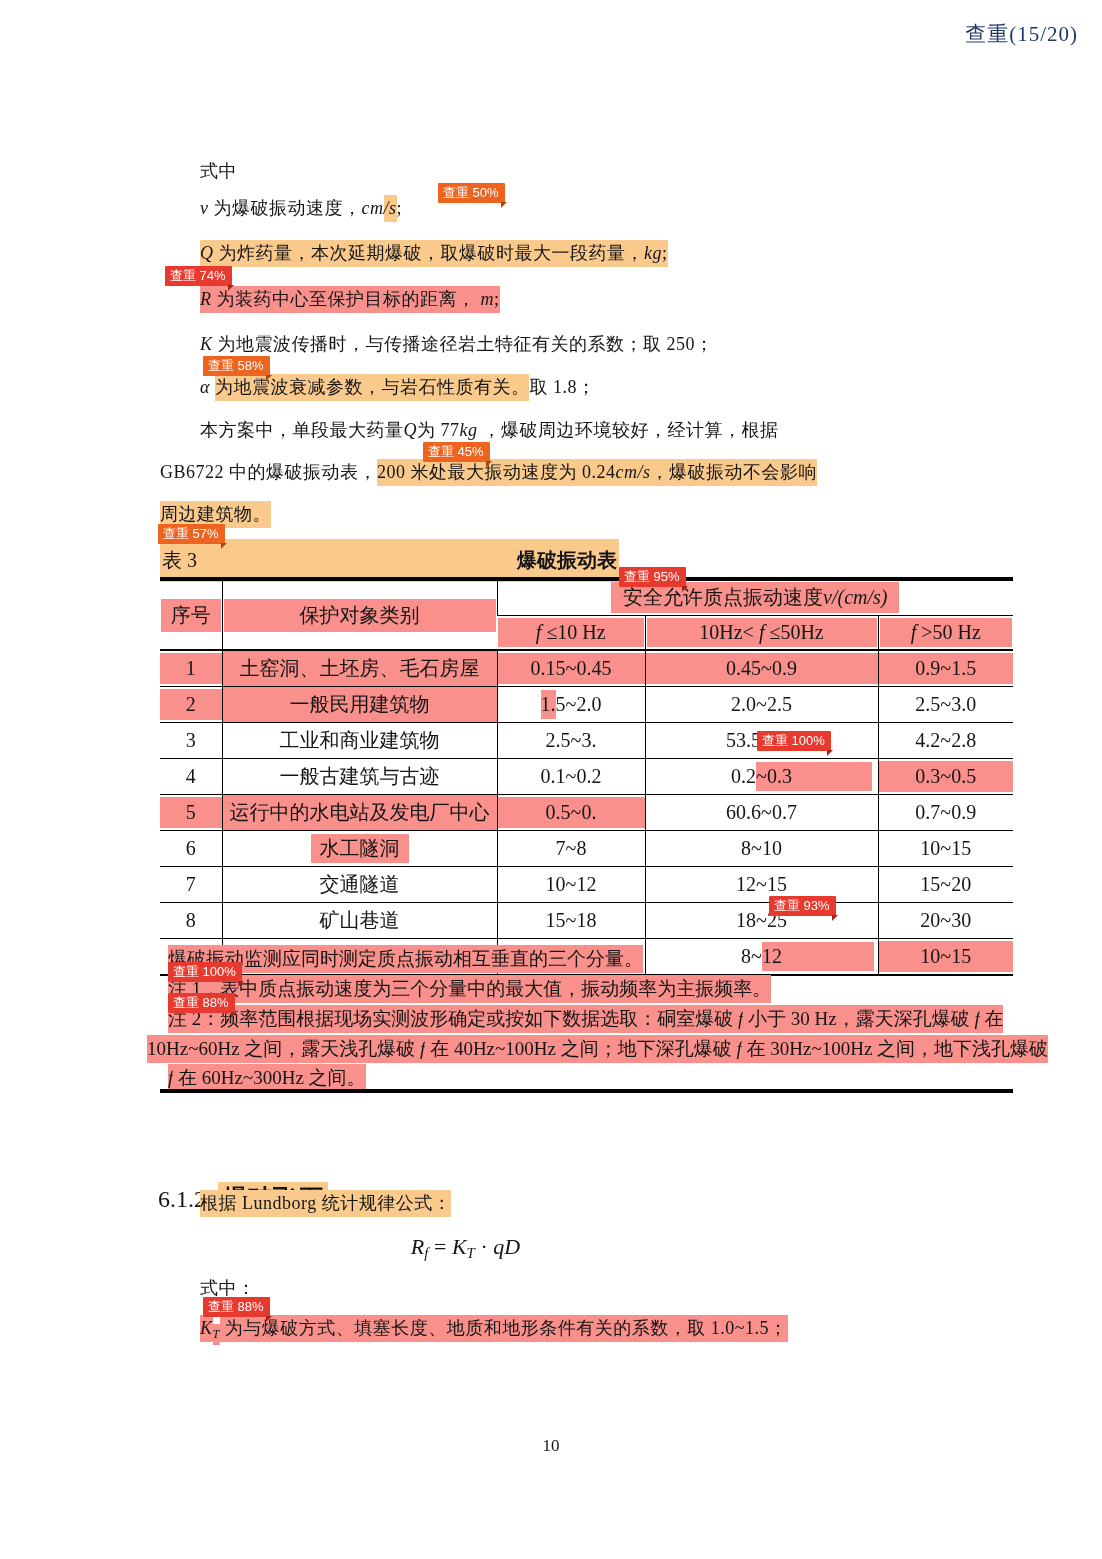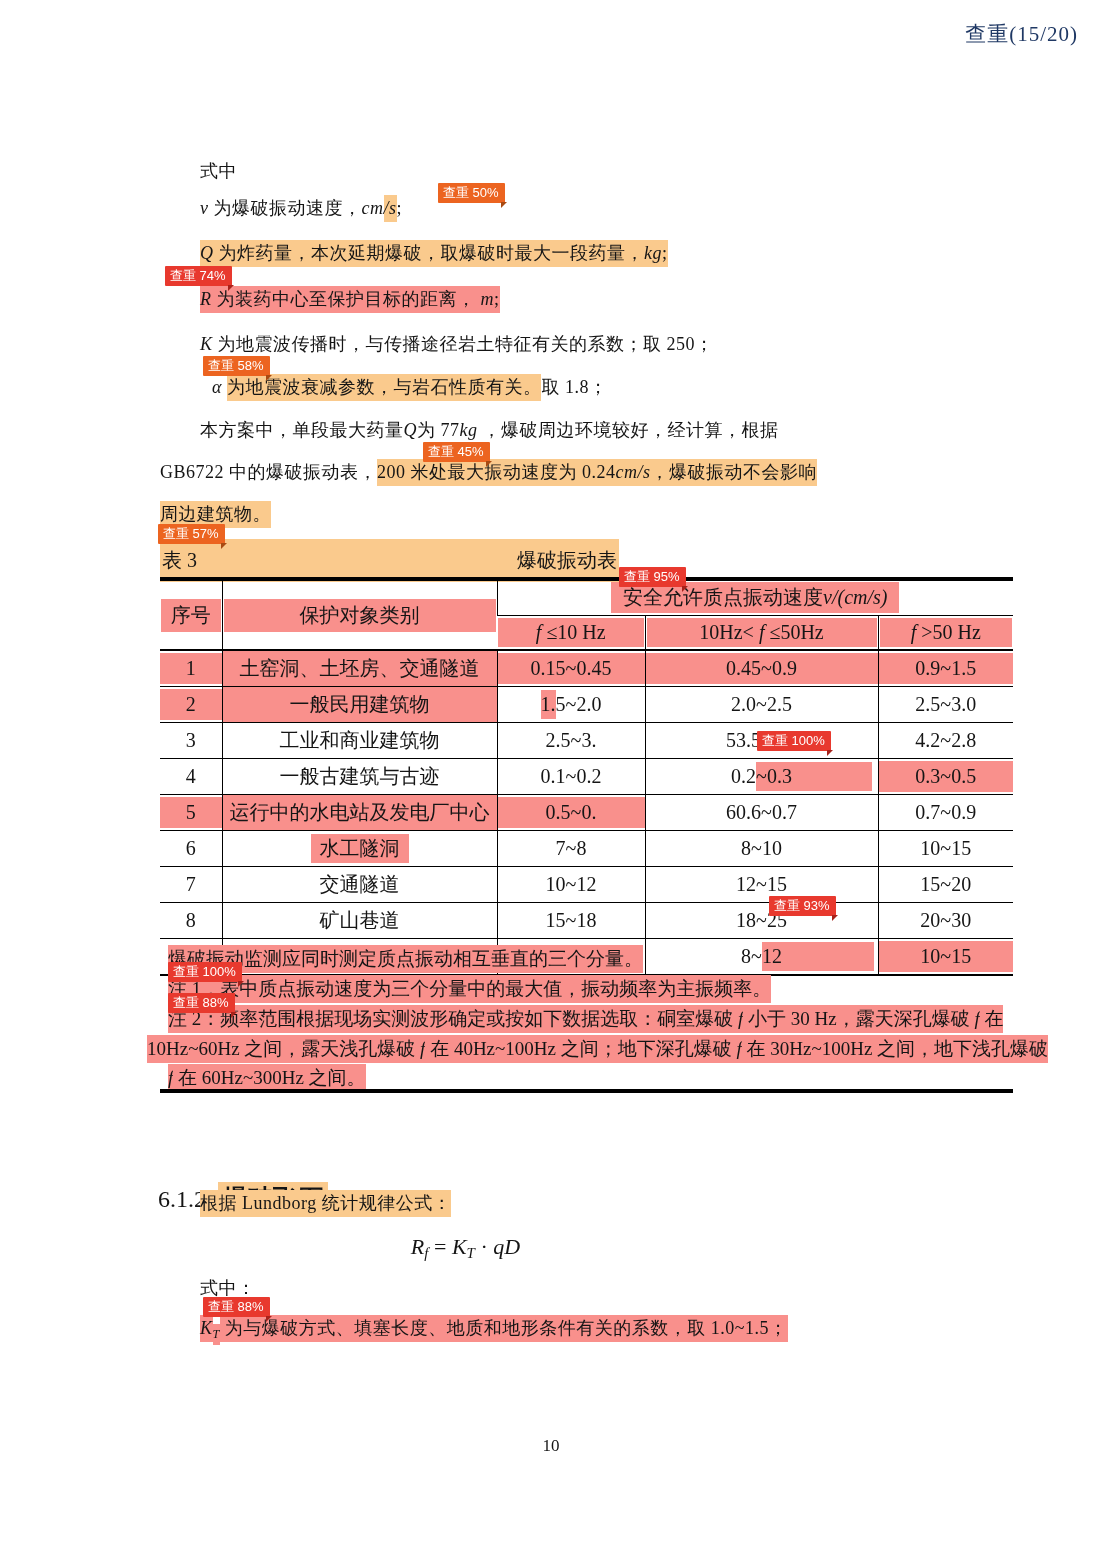--- a/index.html
+++ b/index.html
@@ -18,29 +18,29 @@
   .ext80::after,.ext90::after{content:"";position:absolute;left:100%;top:0;bottom:0;background:var(--hp);}
   .ext80::after{width:80px;}
   .ext90::after{width:92px;}
 
   #hdr{position:absolute;top:20px;right:24px;font-size:21px;letter-spacing:1px;color:var(--navy);}
   #shizhong1{left:200px;top:160px;}
   #lnv{left:200px;top:197px;}
   #lnq{left:200px;top:242px;}
   #lnr{left:200px;top:288px;}
   #lnk{left:200px;top:333px;}
-  #lna{left:212px;top:376px;}
+  #lna{left:200px;top:376px;}
   #pl1{left:200px;top:419px;}
   #pl2{left:160px;top:461px;}
   #pl3{left:160px;top:503px;}
 
   #caption{position:absolute;left:160px;top:539px;width:455px;display:flex;
            justify-content:space-between;align-items:center;background:var(--ho);
            font-size:20px;padding:8px 2px;}
-  #caption .cap-title{font-weight:normal;}
+  #caption .cap-title{font-weight:bold;}
 
   #vtable{position:absolute;left:160px;top:577px;width:853px;border-collapse:collapse;
           table-layout:fixed;border-top:4px solid #000;font-size:20px;}
   #vtable th,#vtable td{border-left:1px solid #000;text-align:center;font-weight:normal;
           padding:0;vertical-align:middle;}
   #vtable th:first-child,#vtable td:first-child{border-left:none;}
   #vtable thead tr:first-child{height:36px;}
   #vtable thead tr:last-child{height:35px;}
   #vtable tbody tr{height:33px;}
   #vtable th[rowspan]{border-bottom:2px solid #000;}
@@ -143,21 +143,21 @@
             <span class="bar"><span class="v">f</span><span> &gt;50 Hz</span></span>
           </th>
       </tr>
     </thead>
     <tbody>
         <tr>
           <td>
             <span class="in cellhl"><span>1</span></span>
           </td>
           <td>
-            <span class="in cellhl"><span>土窑洞、土坯房、交通隧道</span></span>
+            <span class="in cellhl"><span>土窑洞、土坯房、毛石房屋</span></span>
           </td>
           <td>
             <span class="in cellhl"><span>0.15~0.45</span></span>
           </td>
           <td>
             <span class="in cellhl"><span>0.45~0.9</span></span>
           </td>
           <td>
             <span class="in cellhl"><span>0.9~1.5</span></span>
           </td>

